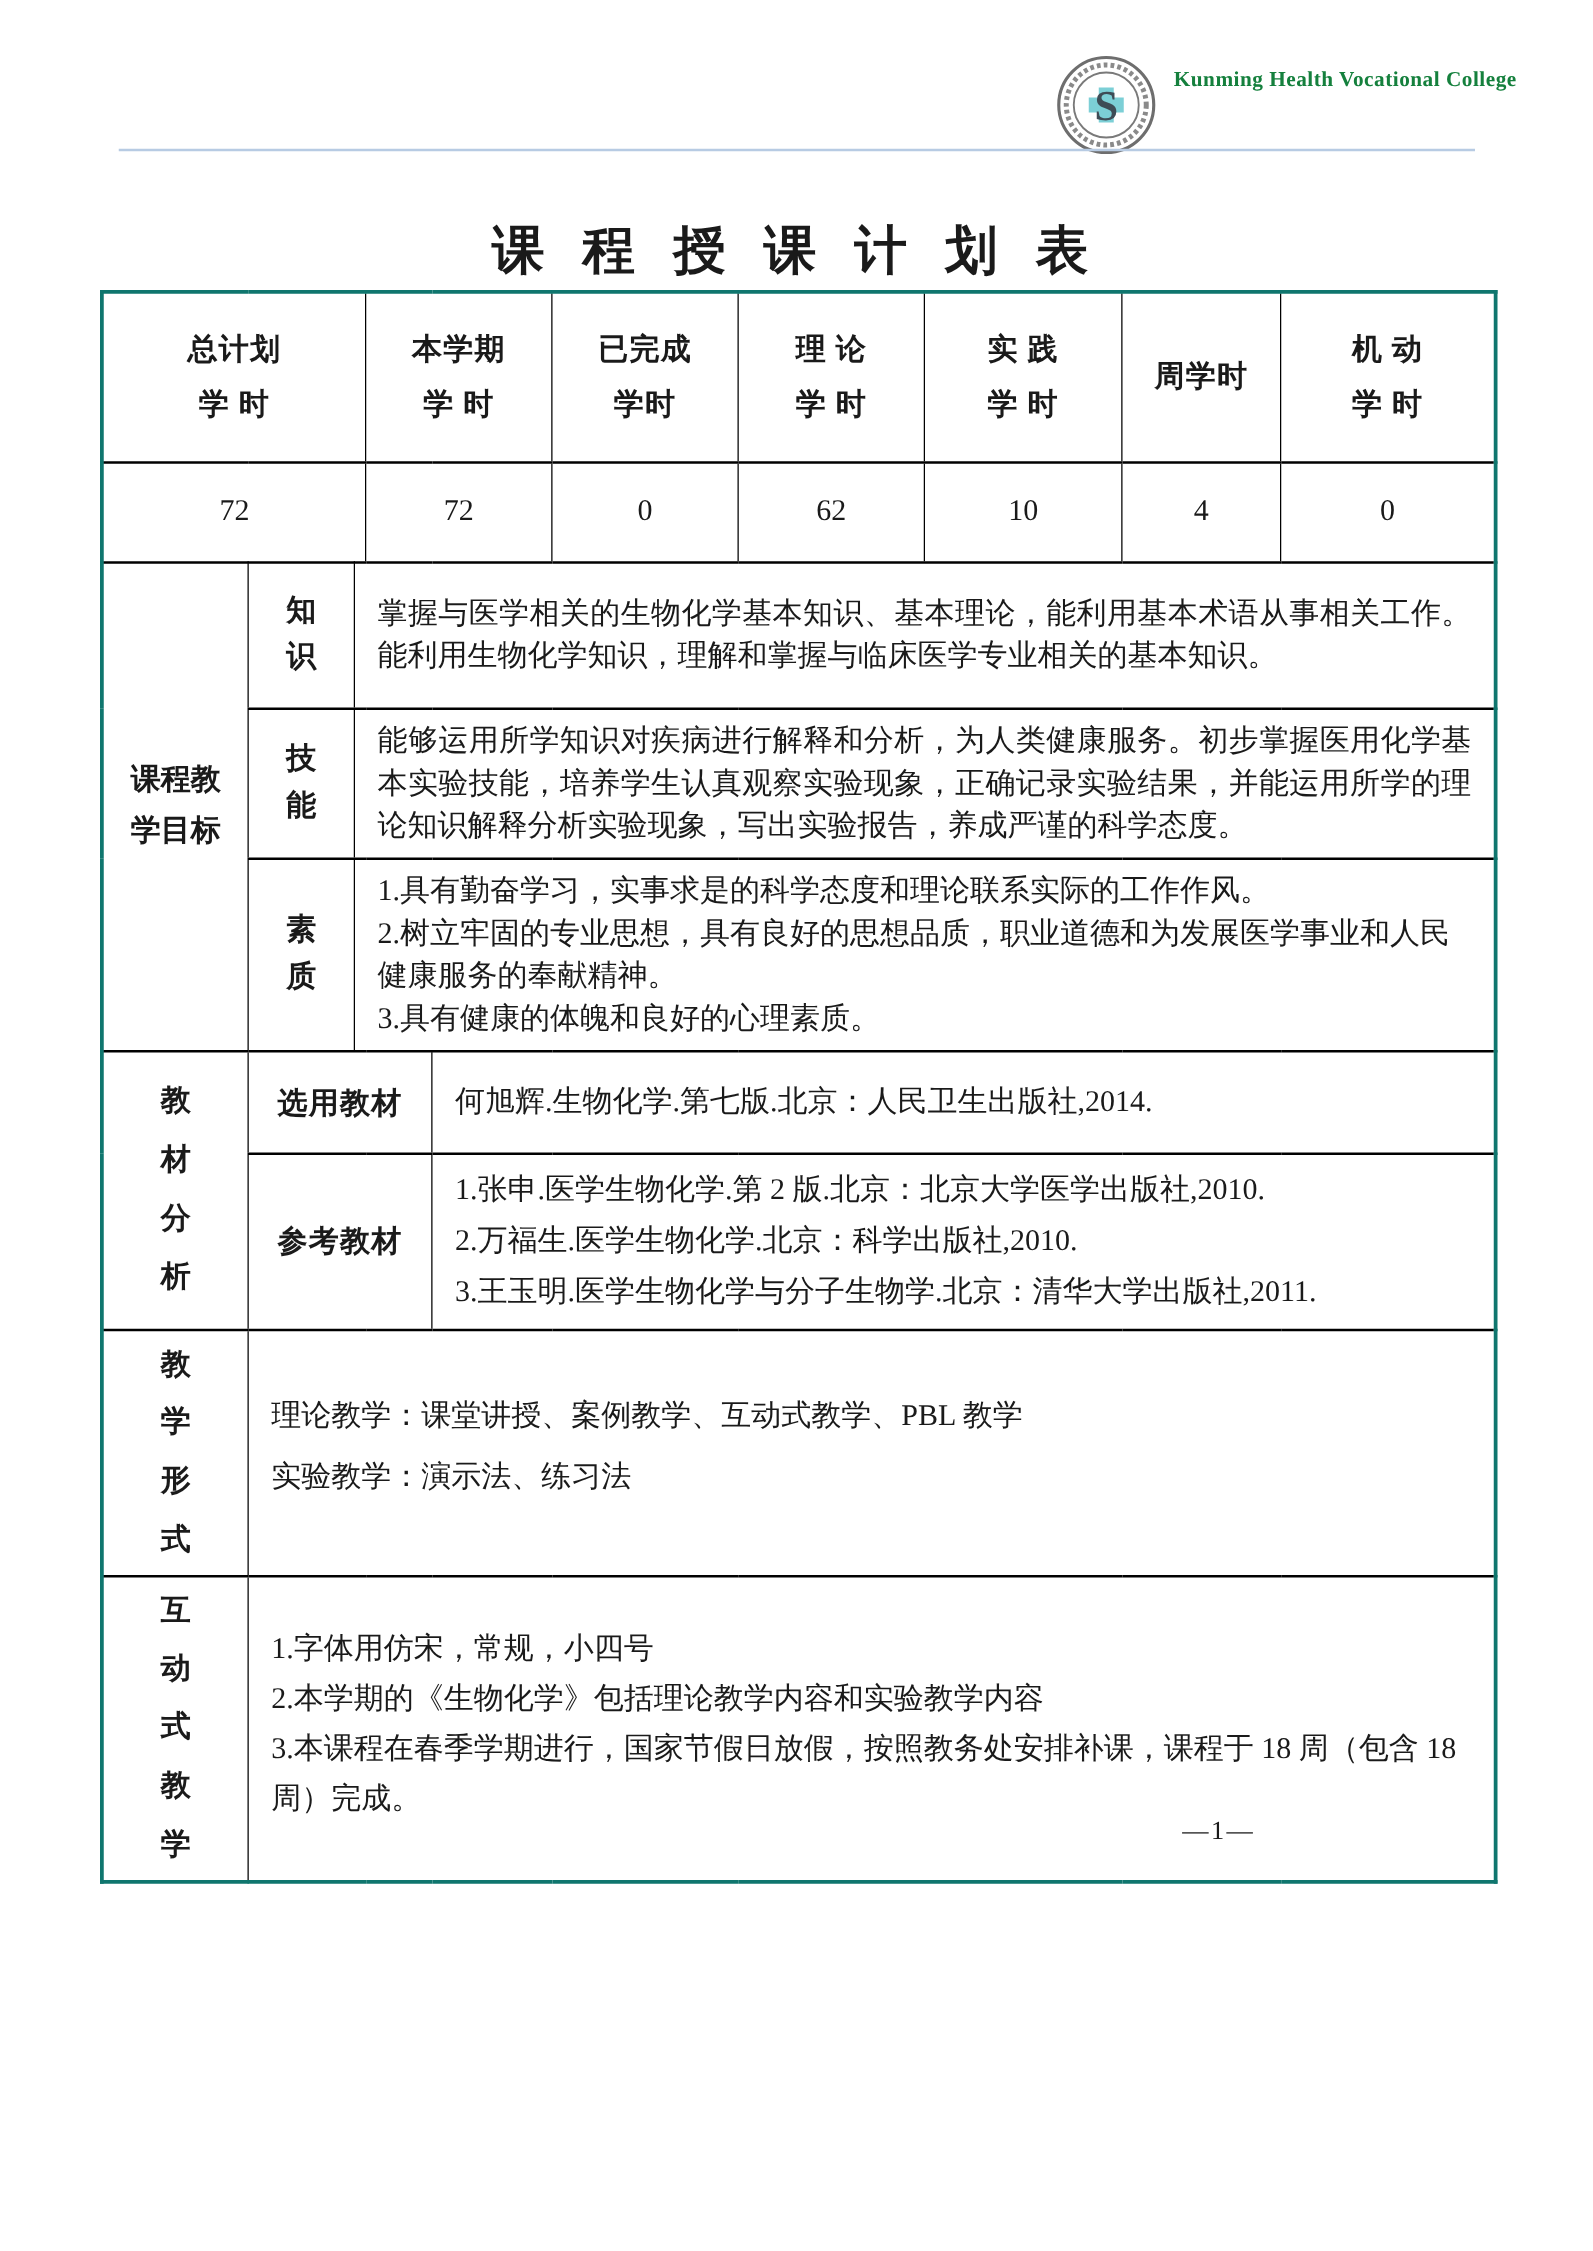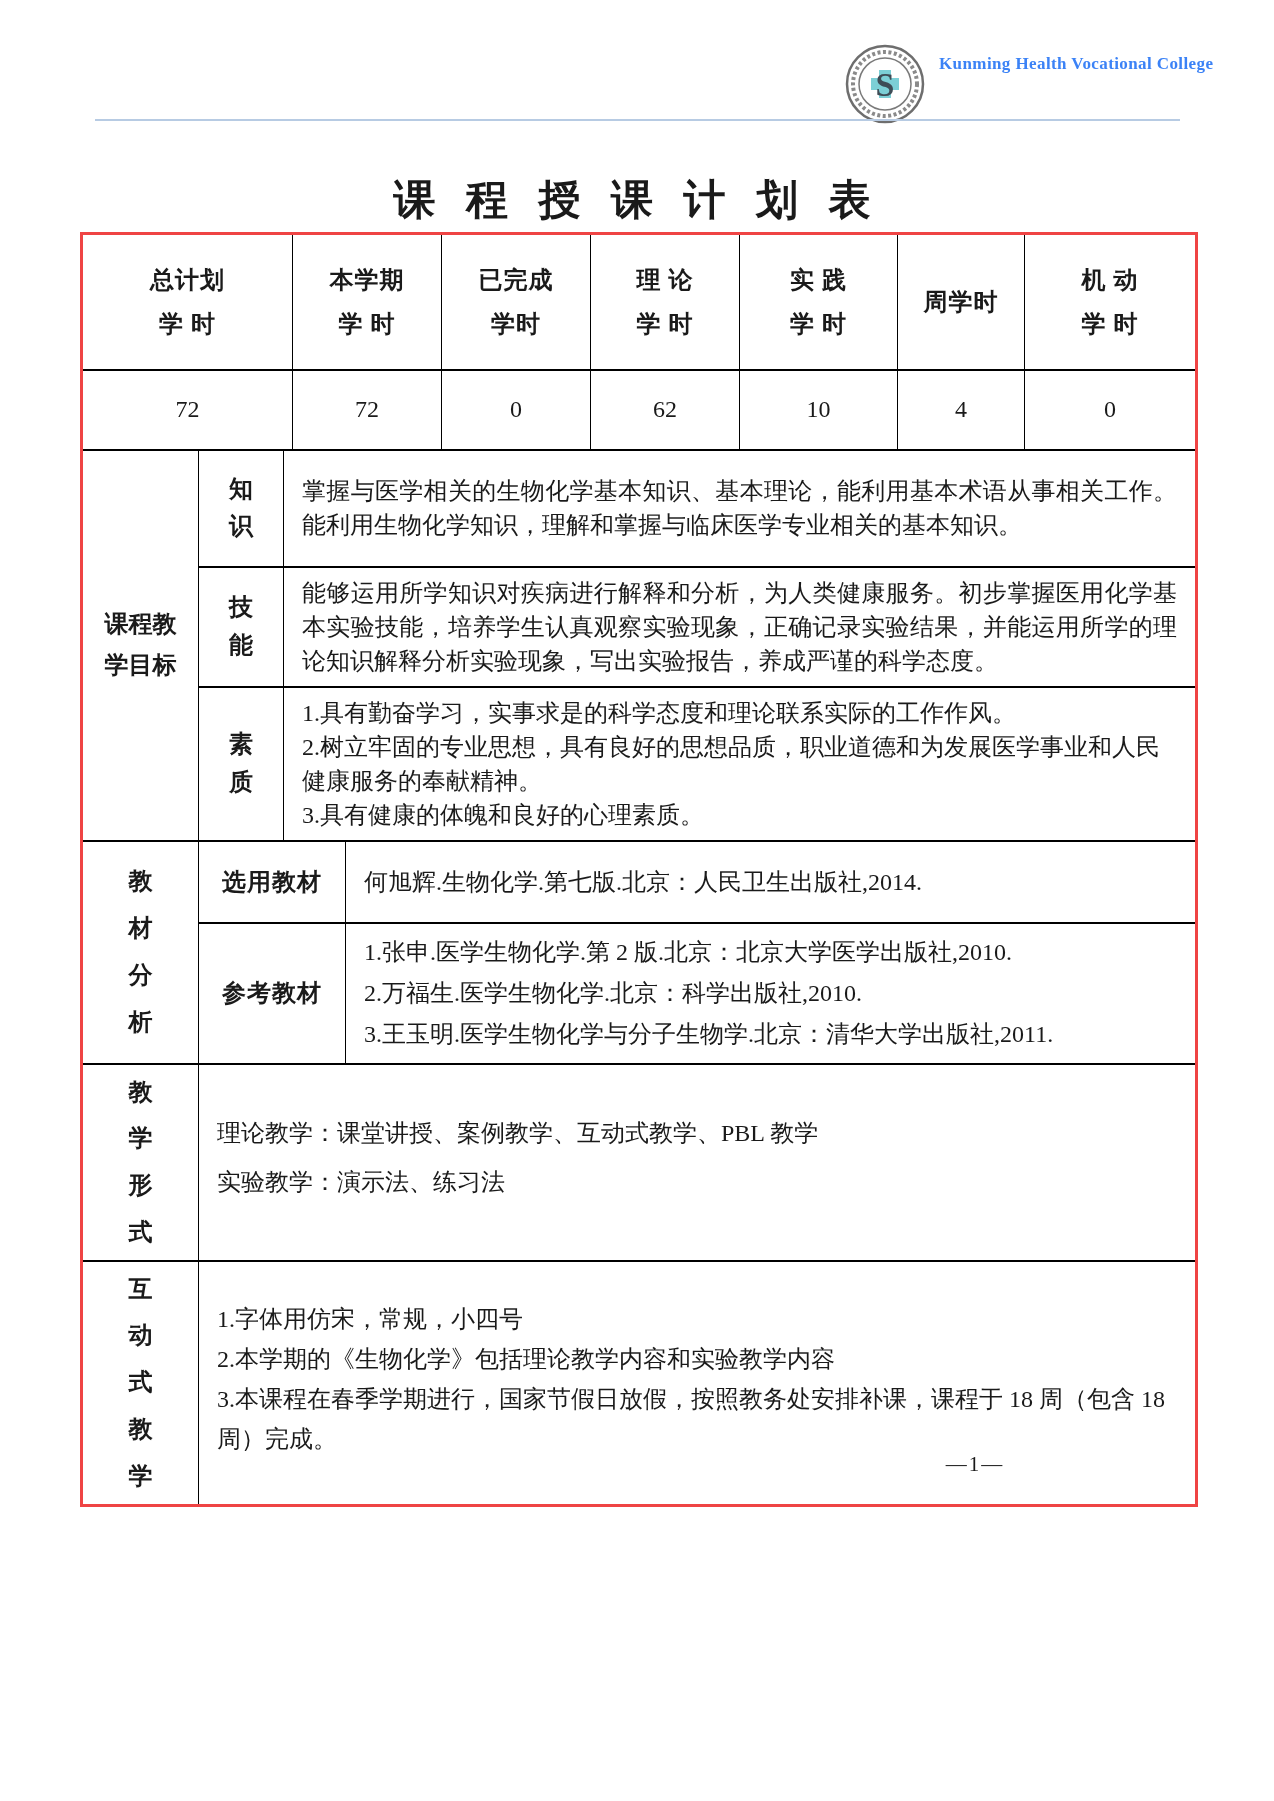--- a/index.html
+++ b/index.html
@@ -4,30 +4,30 @@
 <style>
   * { margin:0; padding:0; box-sizing:border-box; }
   body { background:#ffffff; font-family:"Liberation Serif","DejaVu Serif",serif; color:#1a1a1a; }
   .page { position:relative; width:1274px; height:1801px; background:#ffffff; overflow:hidden; }
 
   
   .letterhead { position:absolute; top:44px; left:845px; display:flex; align-items:flex-start; }
   .emblem { width:80px; height:80px; flex:0 0 auto; }
   .head-text { margin-left:14px; padding-top:6px; }
   .college-zh { font-size:36px; font-weight:bold; color:#4c4c4c; letter-spacing:5px; font-style:italic; line-height:40px; white-space:nowrap; }
-  .college-en { font-size:17px; font-weight:bold; color:#3b82f6; letter-spacing:0.4px; margin-top:4px; white-space:nowrap;text-align:center; }
+  .college-en { font-size:17px; font-weight:bold; color:#15803d; letter-spacing:0.4px; margin-top:4px; white-space:nowrap;text-align:center; }
   .head-rule { position:absolute; top:119px; left:95px; width:1085px; height:2px; background:#b7cbe3; }
 
   
   .doc-title { position:absolute; top:172px; left:0; width:100%; text-align:center;
                font-size:42px; font-weight:bold; letter-spacing:10px; }
 
   
   table.plan { position:absolute; left:80px; top:232px; width:1115px;
-               border-collapse:collapse; table-layout:fixed; border:3px solid #ef4444; }
+               border-collapse:collapse; table-layout:fixed; border:3px solid #0f766e; }
   table.plan td { border-left:1px solid #000; border-right:1px solid #000;
                   border-top:2px solid #000; border-bottom:2px solid #000;
                   vertical-align:middle; font-size:24px; overflow:hidden; }
   td.hd { text-align:center; font-weight:bold; }
   td.hd div { line-height:44px; letter-spacing:1px; }
   td.hd div:empty { display:none; }
   td.val { text-align:center; font-size:25px; }
   td.body { padding:8px 18px; line-height:34px; text-align:justify; }
   td.body.prelines { white-space:pre-line; text-align:left; }
   td.top { vertical-align:top; padding-top:0; }

